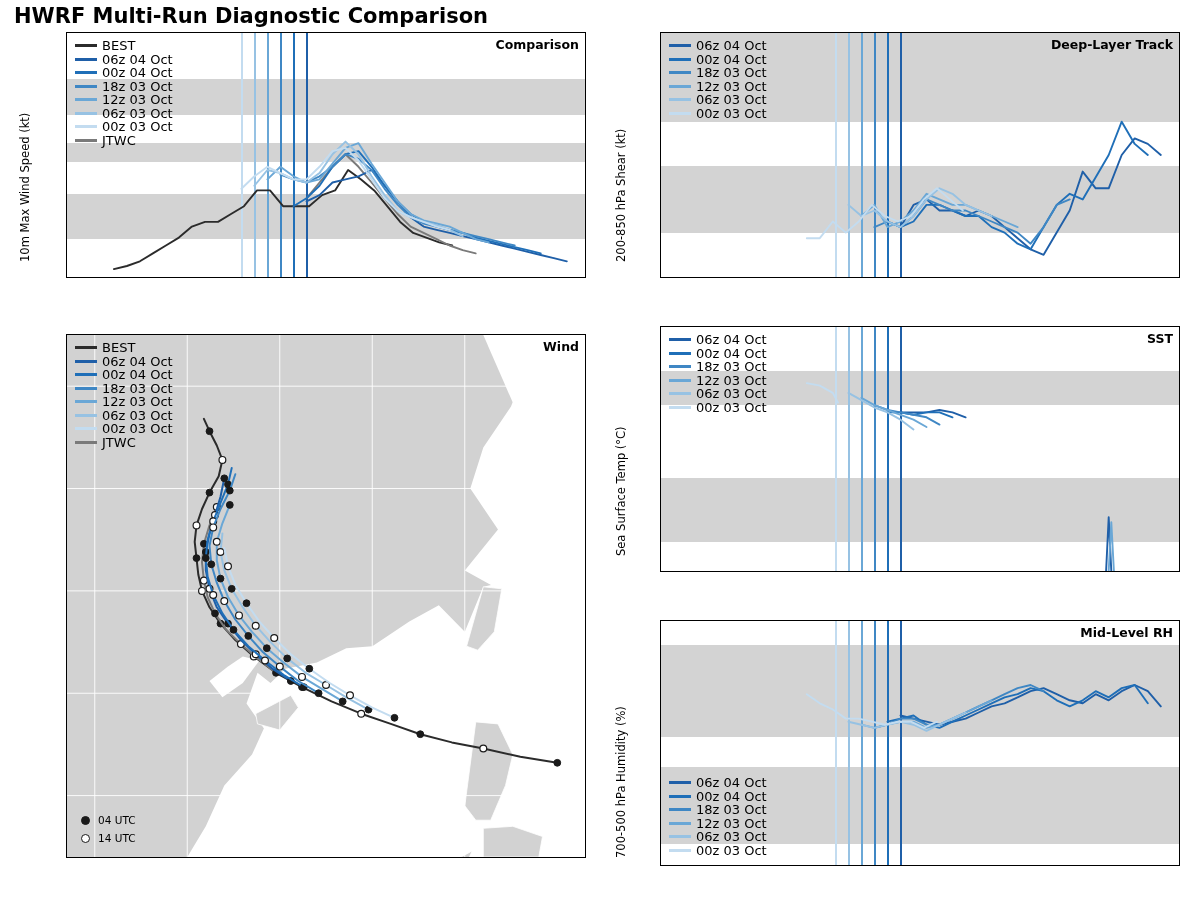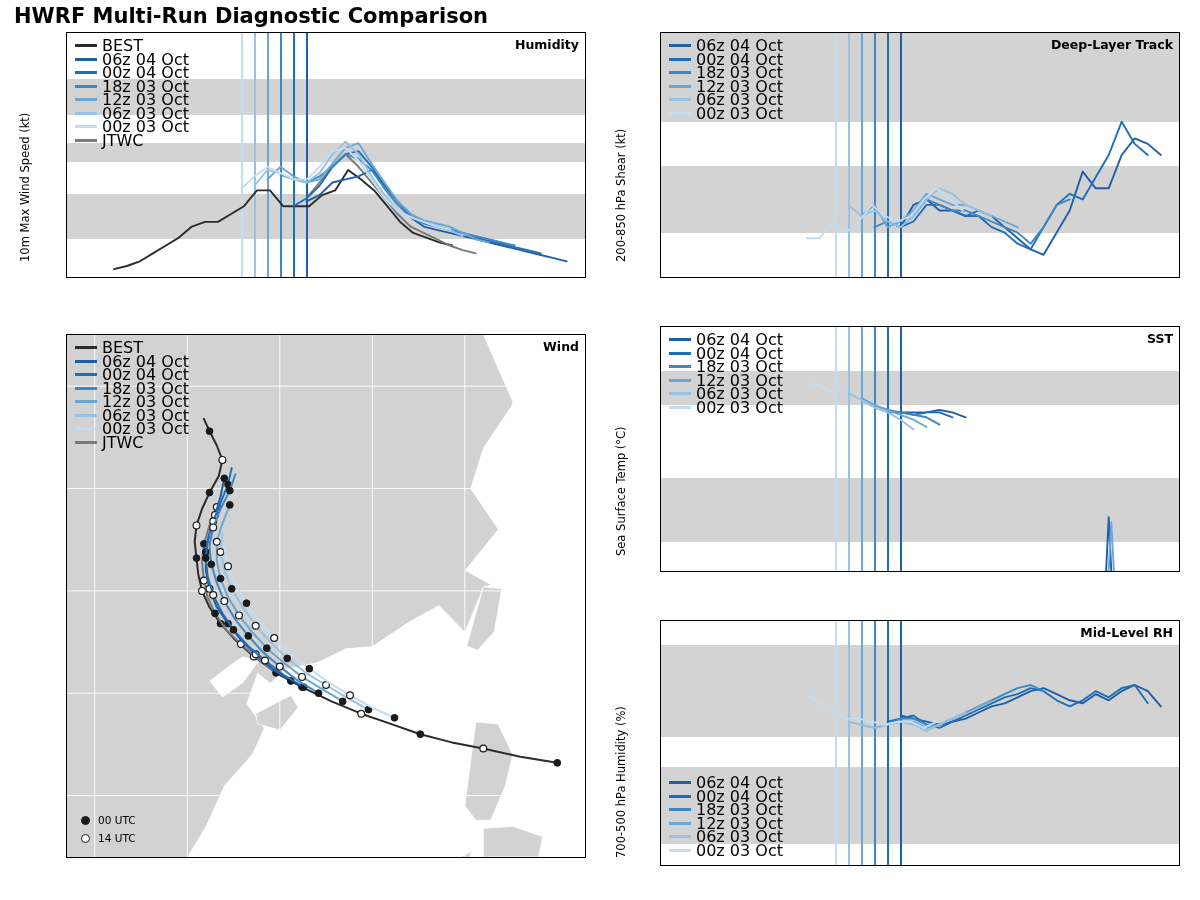--- a/index.html
+++ b/index.html
@@ -96,21 +96,21 @@
     position: absolute;
     font-size: 11.5px;
     transform-origin: 0 0;
     transform: rotate(-90deg);
     white-space: nowrap;
   }
   
   .legend {
     position: absolute;
     z-index: 7;
-    font-size: 16px;
+    font-size: 13px;
     line-height: 13.5px;
   }
   .legend .row {
     display: flex;
     align-items: center;
     height: 13.5px;
   }
   .legend .swatch {
     width: 22px;
     height: 2.6px;
@@ -203,21 +203,21 @@
           <path d="M46.9 236.1 L59.9 233.0 L72.9 228.3 L85.9 220.4 L98.9 212.5 L111.9 204.6 L124.9 193.6 L138.0 188.9 L151.0 188.9 L164.0 181.0 L177.0 173.2 L190.0 157.4 L203.0 157.4 L216.1 173.2 L229.1 173.2 L242.1 173.2 L255.1 162.1 L268.1 157.4 L281.1 137.0 L294.1 146.4 L307.2 157.4 L320.2 173.2 L333.2 188.9 L346.2 199.9 L359.2 204.6 L372.2 209.4 L385.2 212.5 " fill="none" stroke="#2b2b2b" stroke-width="1.9" stroke-linejoin="round" stroke-linecap="round"></path>
           <path d="M239.5 165.3 L252.5 149.5 L265.5 133.8 L278.5 121.2 L291.5 133.8 L304.6 149.5 L317.6 165.3 L330.6 181.0 L343.6 193.6 L356.6 199.9 L369.6 206.2 L382.6 212.5 L395.7 217.2 L408.7 220.4 " fill="none" stroke="#7a7a7a" stroke-width="1.9" stroke-linejoin="round" stroke-linecap="round"></path>
           <path d="M239.5 168.4 L252.5 162.1 L265.5 149.5 L278.5 146.4 L291.5 143.3 L304.6 137.0 L317.6 152.7 L330.6 168.4 L343.6 184.2 L356.6 193.6 L369.6 196.8 L382.6 199.9 L395.7 203.1 L408.7 206.2 L421.7 209.4 L434.7 212.5 L447.7 215.7 L460.7 218.8 L473.7 222.0 L486.8 225.1 L499.8 228.3 " fill="none" stroke="#1f5fa8" stroke-width="1.9" stroke-linejoin="round" stroke-linecap="round"></path>
           <path d="M226.5 173.2 L239.5 165.3 L252.5 152.7 L265.5 133.8 L278.5 121.2 L291.5 118.1 L304.6 133.8 L317.6 152.7 L330.6 168.4 L343.6 181.0 L356.6 188.9 L369.6 193.6 L382.6 196.8 L395.7 199.9 L408.7 204.6 L421.7 207.8 L434.7 210.9 L447.7 214.1 L460.7 217.2 L473.7 220.4 " fill="none" stroke="#1f6fb8" stroke-width="1.9" stroke-linejoin="round" stroke-linecap="round"></path>
           <path d="M213.4 141.7 L226.5 146.4 L239.5 149.5 L252.5 143.3 L265.5 133.8 L278.5 121.2 L291.5 125.9 L304.6 137.0 L317.6 155.8 L330.6 171.6 L343.6 184.2 L356.6 190.5 L369.6 193.6 L382.6 196.8 L395.7 199.9 L408.7 203.1 L421.7 206.2 L434.7 209.4 L447.7 212.5 " fill="none" stroke="#3f87c4" stroke-width="1.9" stroke-linejoin="round" stroke-linecap="round"></path>
           <path d="M200.4 146.4 L213.4 133.8 L226.5 143.3 L239.5 149.5 L252.5 146.4 L265.5 130.7 L278.5 114.9 L291.5 110.2 L304.6 130.7 L317.6 149.5 L330.6 168.4 L343.6 181.0 L356.6 187.3 L369.6 190.5 L382.6 193.6 L395.7 199.9 L408.7 206.2 L421.7 209.4 " fill="none" stroke="#6aa7d6" stroke-width="1.9" stroke-linejoin="round" stroke-linecap="round"></path>
           <path d="M187.4 152.7 L200.4 137.0 L213.4 140.1 L226.5 146.4 L239.5 149.5 L252.5 140.1 L265.5 121.2 L278.5 108.6 L291.5 121.2 L304.6 143.3 L317.6 162.1 L330.6 177.9 L343.6 184.2 L356.6 188.9 L369.6 192.1 L382.6 196.8 L395.7 203.1 " fill="none" stroke="#97c2e3" stroke-width="1.9" stroke-linejoin="round" stroke-linecap="round"></path>
           <path d="M174.4 155.8 L187.4 143.3 L200.4 133.8 L213.4 140.1 L226.5 146.4 L239.5 146.4 L252.5 133.8 L265.5 118.1 L278.5 114.9 L291.5 127.5 L304.6 146.4 L317.6 165.3 L330.6 177.9 L343.6 184.2 L356.6 188.9 L369.6 193.6 L382.6 196.8 " fill="none" stroke="#c3dcf0" stroke-width="1.9" stroke-linejoin="round" stroke-linecap="round"></path>
         </svg>
       </div>
-    <div class="panel-title">Humidity</div>
+    <div class="panel-title">Comparison</div>
     <div class="legend" id="intensity-legend" style="left:8px; top:6px;">
         <div class="row">
           <span class="swatch" style="background: rgb(43, 43, 43);"></span>
           <span>BEST</span>
         </div>
         <div class="row">
           <span class="swatch" style="background: rgb(31, 95, 168);"></span>
           <span>06z 04 Oct</span>
         </div>
         <div class="row">
@@ -372,21 +372,21 @@
           <span>00z 03 Oct</span>
         </div>
         <div class="row">
           <span class="swatch" style="background: rgb(122, 122, 122);"></span>
           <span>JTWC</span>
         </div>
       </div>
     <div class="map-key">
       <div class="krow">
         <span class="kdot kfill"></span>
-        <span>00 UTC</span>
+        <span>04 UTC</span>
       </div>
       <div class="krow">
         <span class="kdot kopen"></span>
         <span>14 UTC</span>
       </div>
     </div>
   <div class="xtickmark" style="left: 27.75px; top: 522px;"></div>
       <div class="xtickmark" style="left: 120.25px; top: 522px;"></div>
       <div class="xtickmark" style="left: 212.75px; top: 522px;"></div>
       <div class="xtickmark" style="left: 305.25px; top: 522px;"></div>

